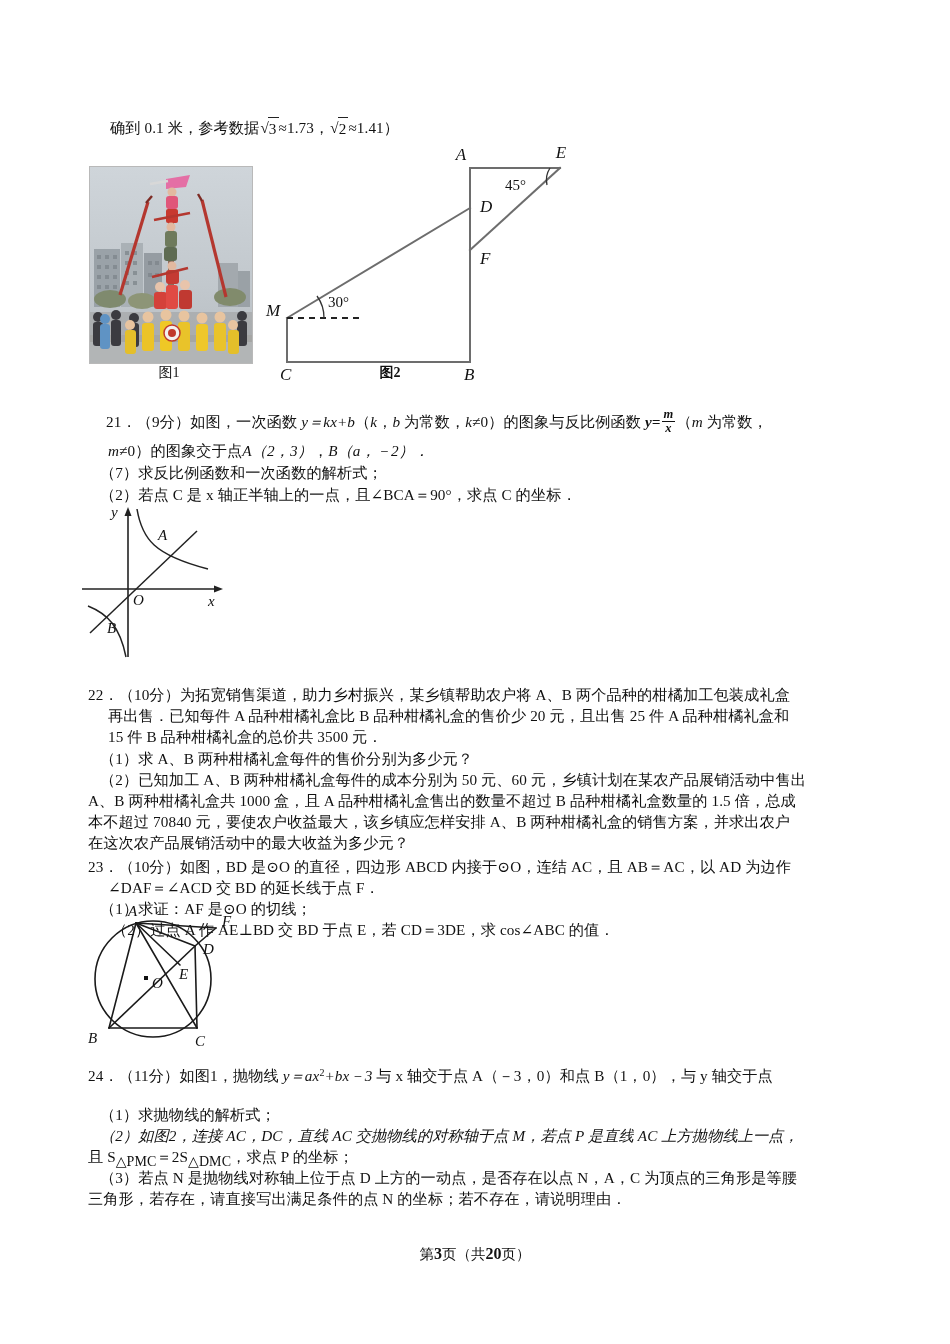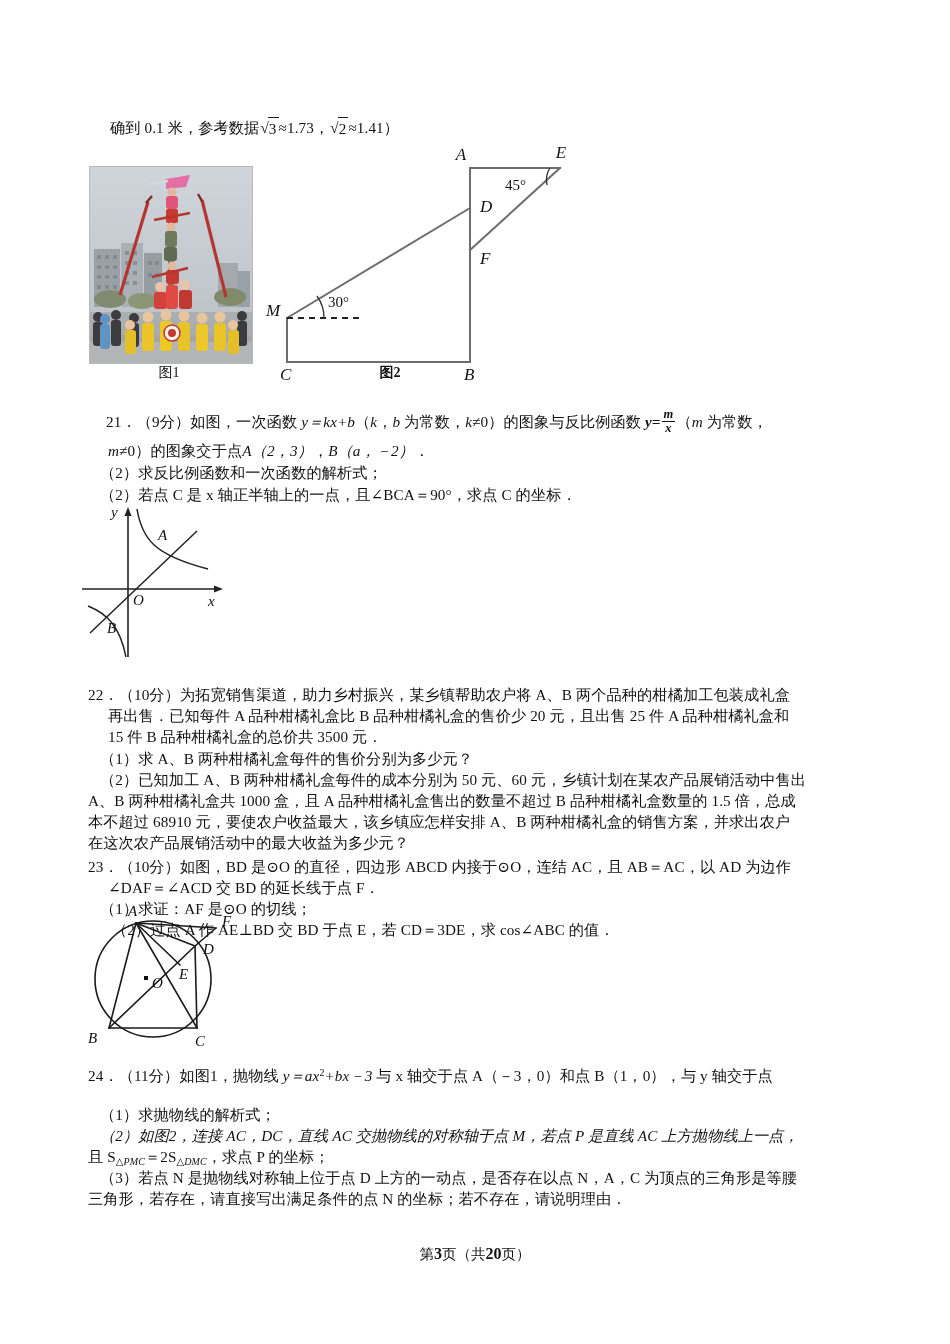--- a/index.html
+++ b/index.html
@@ -24,21 +24,21 @@
   
   .qtext {
     position: absolute;
     font-size: 15.2px;
     line-height: 21.5px;
     text-align: justify;
     color: #111;
     letter-spacing: 0.1px;
   }
   .it { font-style: italic; font-family: "Liberation Serif", serif; }
-  .sub { font-size: 10px; vertical-align: -0.28em; font-style: italic; }
+  .sub { font-size: 14px; vertical-align: -0.28em; }
   .sup { font-size: 10px; vertical-align: 0.45em; }
   .bold { font-weight: bold; }
 
   
   .rad { display: inline-block; position: relative; padding-left: 1px; }
   .rad .sym { font-size: 15.2px; }
   .radv {
     display: inline-block;
     border-top: 1px solid #222;
     padding: 0 2px 0 1px;
@@ -247,21 +247,21 @@
   <div class="figcap" style="left:360px; top:364px; width:60px;font-weight:bold;">图2</div>
 
   <div class="qtext" style="left:88px; top:408px; width:790px;margin-left:18px;">
     <span>21．</span><span>（9分）</span><span>如图，一次函数 </span><span class="it">y＝kx+b</span><span>（</span><span class="it">k</span><span>，</span><span class="it">b</span><span> 为常数，</span><span class="it">k</span><span>≠0）的图象与反比例函数 </span><span class="bold it">y=</span><span class="frac"><span class="num it">m</span><span class="den it">x</span></span><span>（</span><span class="it">m</span><span> 为常数，</span>
   </div>
 
   <div class="qtext" style="left:108px; top:440px; width:790px;">
     <span class="it">m</span><span>≠0）的图象交于点</span><span class="it">A（2，3）</span><span>，</span><span class="it">B（a，－2）．</span>
   </div>
 
-  <div class="qtext" style="left:100px; top:462px; width:790px;">（2）求反比例函数和一次函数的解析式；</div>
+  <div class="qtext" style="left:100px; top:462px; width:790px;">（7）求反比例函数和一次函数的解析式；</div>
   <div class="qtext" style="left:100px; top:484px; width:790px;">（2）若点 C 是 x 轴正半轴上的一点，且∠BCA＝90°，求点 C 的坐标．</div>
 
   <div class="fig" style="left:80px; top:505px; width:185px; height:155px;">
     <svg width="185" height="155" viewBox="0 0 185 155">
 
       <g stroke="#222" stroke-width="1.6" fill="none">
         <line x1="48" y1="152" x2="48" y2="6"></line>
         <line x1="2" y1="84" x2="138" y2="84"></line>
       </g>
       <polygon points="48,2 44.5,11 51.5,11" fill="#222"></polygon>
@@ -282,21 +282,21 @@
   </div>
 
   <div class="qtext" style="left:88px; top:684px; width:800px;">
     <span>22．</span><span>（10分）</span><span>为拓宽销售渠道，助力乡村振兴，某乡镇帮助农户将 A、B 两个品种的柑橘加工包装成礼盒</span>
   </div>
   <div class="qtext" style="left:108px; top:705px; width:790px;">再出售．已知每件 A 品种柑橘礼盒比 B 品种柑橘礼盒的售价少 20 元，且出售 25 件 A 品种柑橘礼盒和</div>
   <div class="qtext" style="left:108px; top:726px; width:790px;">15 件 B 品种柑橘礼盒的总价共 3500 元．</div>
   <div class="qtext" style="left:100px; top:748px; width:790px;">（1）求 A、B 两种柑橘礼盒每件的售价分别为多少元？</div>
   <div class="qtext" style="left:100px; top:769px; width:800px;">（2）已知加工 A、B 两种柑橘礼盒每件的成本分别为 50 元、60 元，乡镇计划在某农产品展销活动中售出</div>
   <div class="qtext" style="left:88px; top:790px; width:800px;">A、B 两种柑橘礼盒共 1000 盒，且 A 品种柑橘礼盒售出的数量不超过 B 品种柑橘礼盒数量的 1.5 倍，总成</div>
-  <div class="qtext" style="left:88px; top:811px; width:800px;">本不超过 68910 元，要使农户收益最大，该乡镇应怎样安排 A、B 两种柑橘礼盒的销售方案，并求出农户</div>
+  <div class="qtext" style="left:88px; top:811px; width:800px;">本不超过 70840 元，要使农户收益最大，该乡镇应怎样安排 A、B 两种柑橘礼盒的销售方案，并求出农户</div>
   <div class="qtext" style="left:88px; top:832px; width:790px;">在这次农产品展销活动中的最大收益为多少元？</div>
 
   <div class="qtext" style="left:88px; top:856px; width:800px;">
     <span>23．</span><span>（10分）</span><span>如图，BD 是⊙O 的直径，四边形 ABCD 内接于⊙O，连结 AC，且 AB＝AC，以 AD 为边作</span>
   </div>
   <div class="qtext" style="left:108px; top:877px; width:790px;">∠DAF＝∠ACD 交 BD 的延长线于点 F．</div>
   <div class="qtext" style="left:100px; top:898px; width:790px;">（1）求证：AF 是⊙O 的切线；</div>
   <div class="qtext" style="left:112px; top:919px; width:790px;">（2）过点 A 作 AE⊥BD 交 BD 于点 E，若 CD＝3DE，求 cos∠ABC 的值．</div>
 
   <div class="fig" style="left:76px; top:902px; width:200px; height:148px;">

